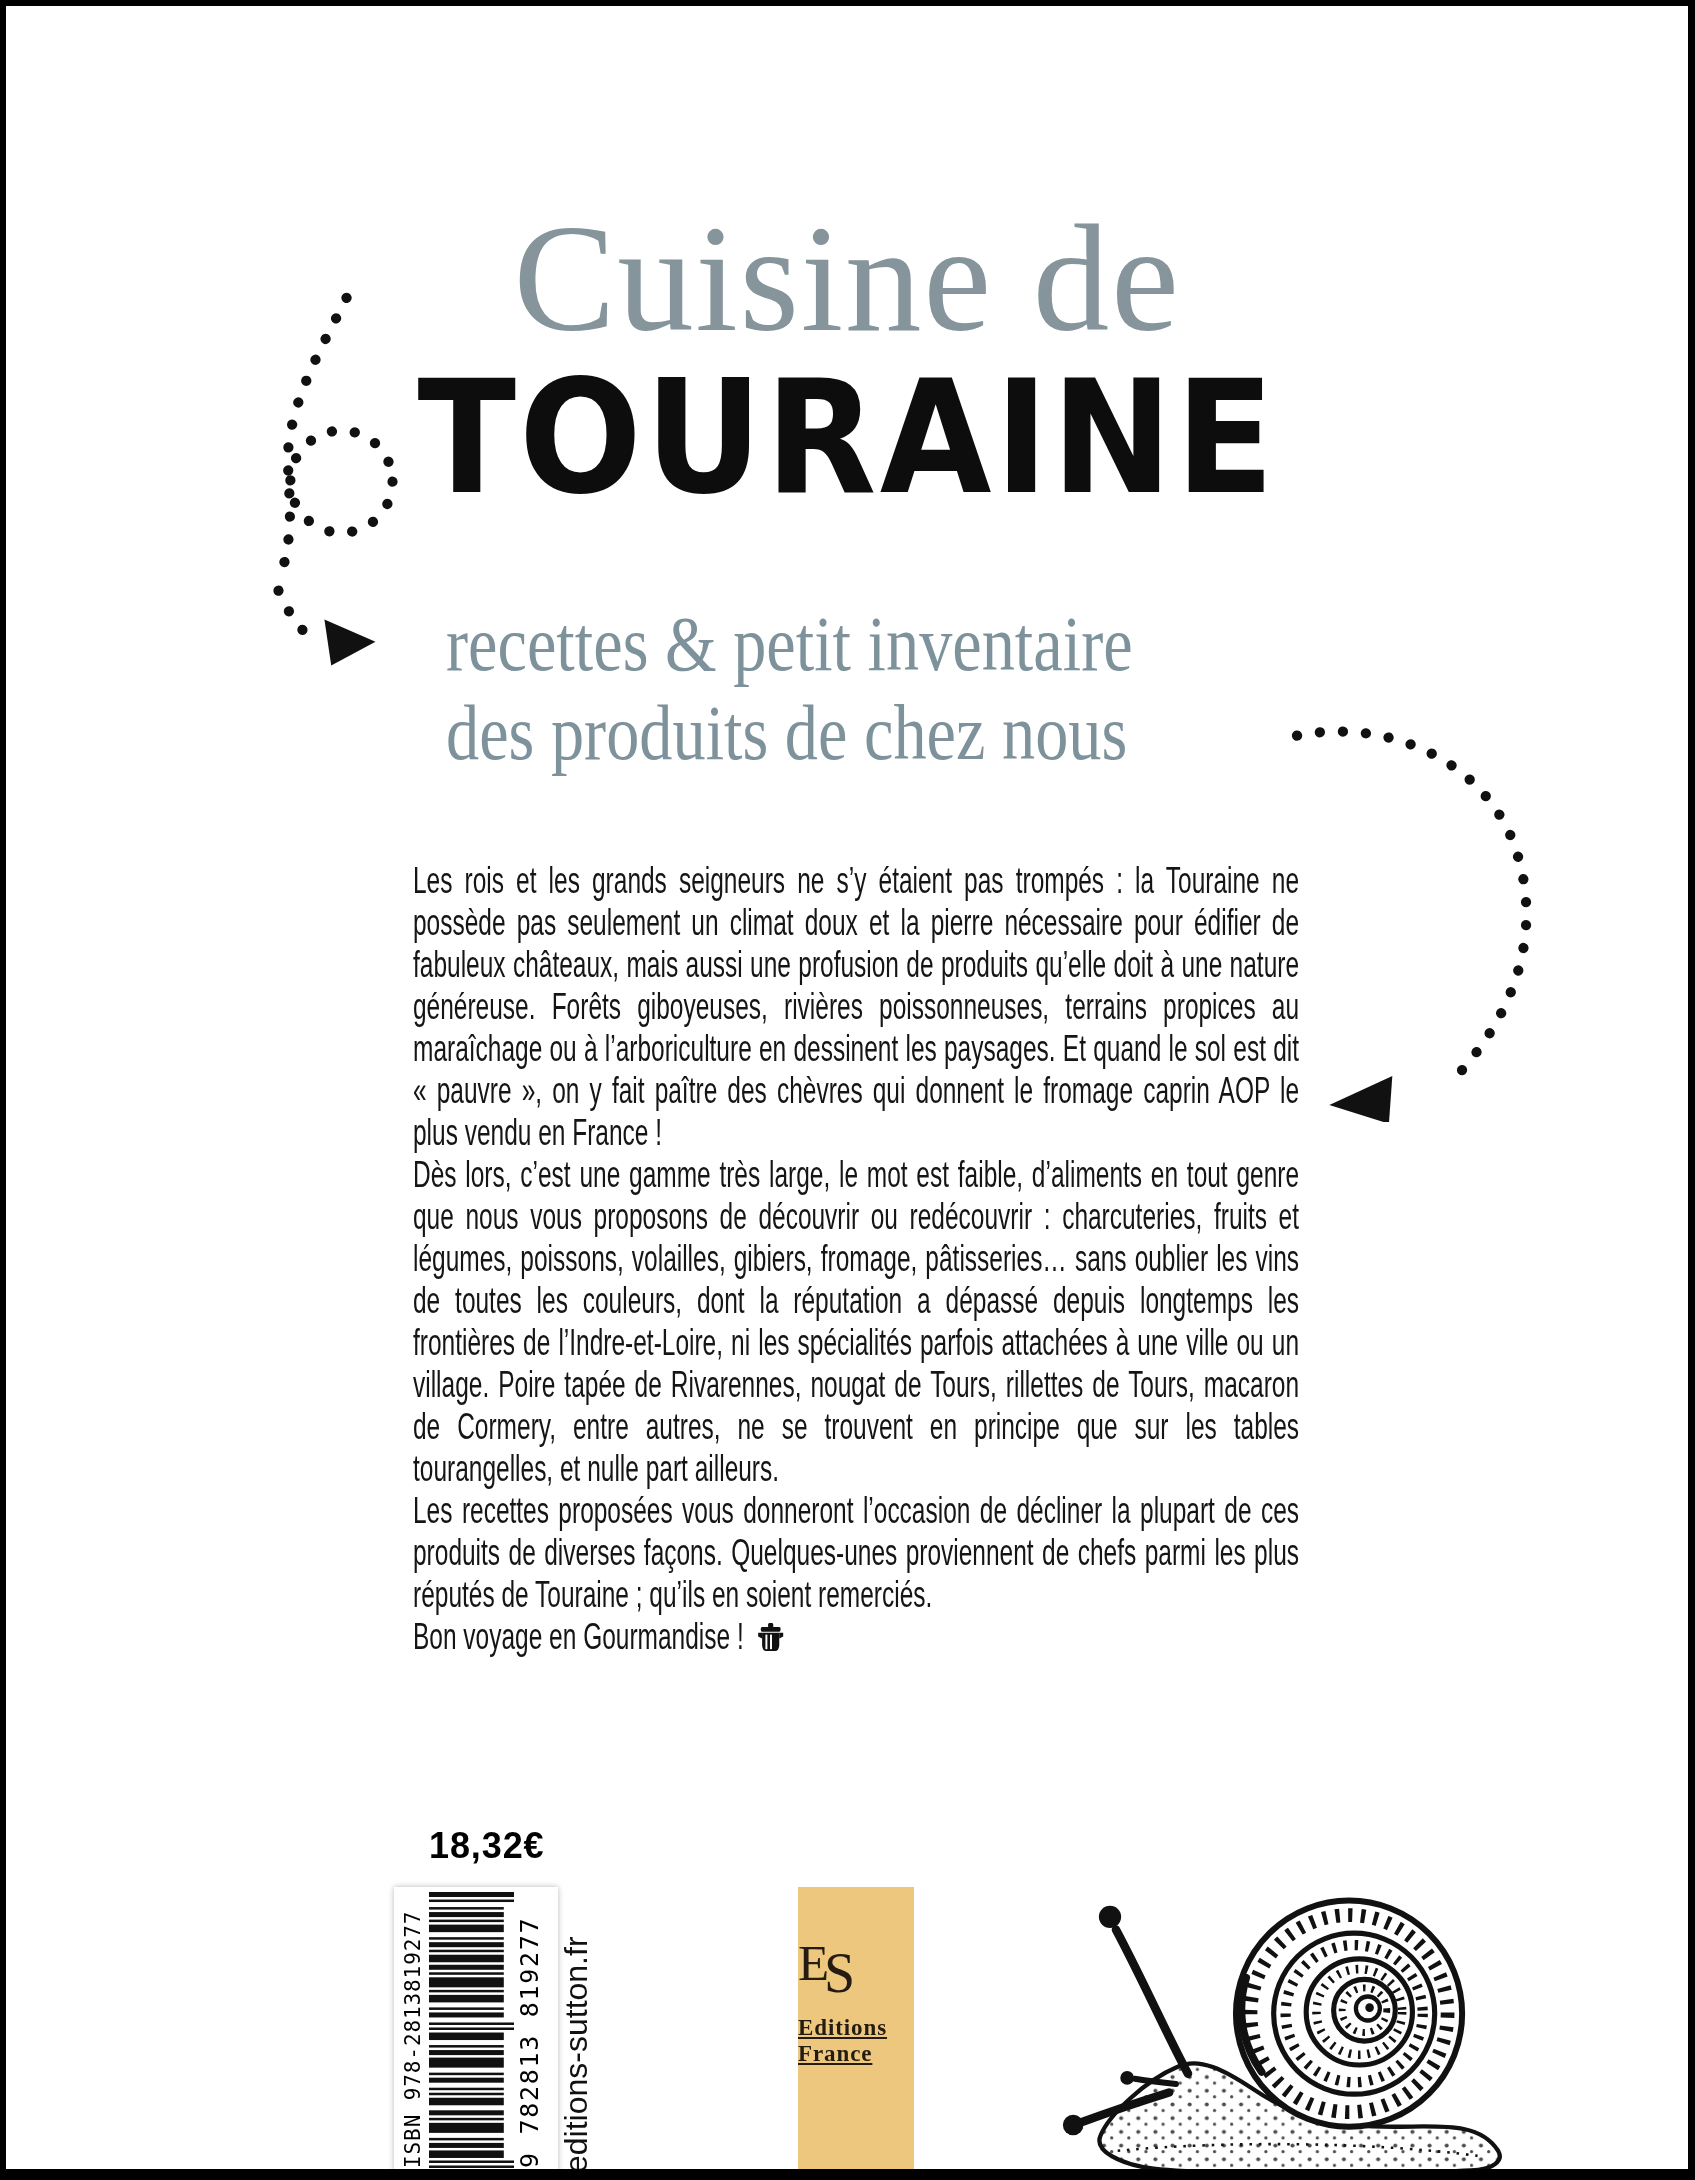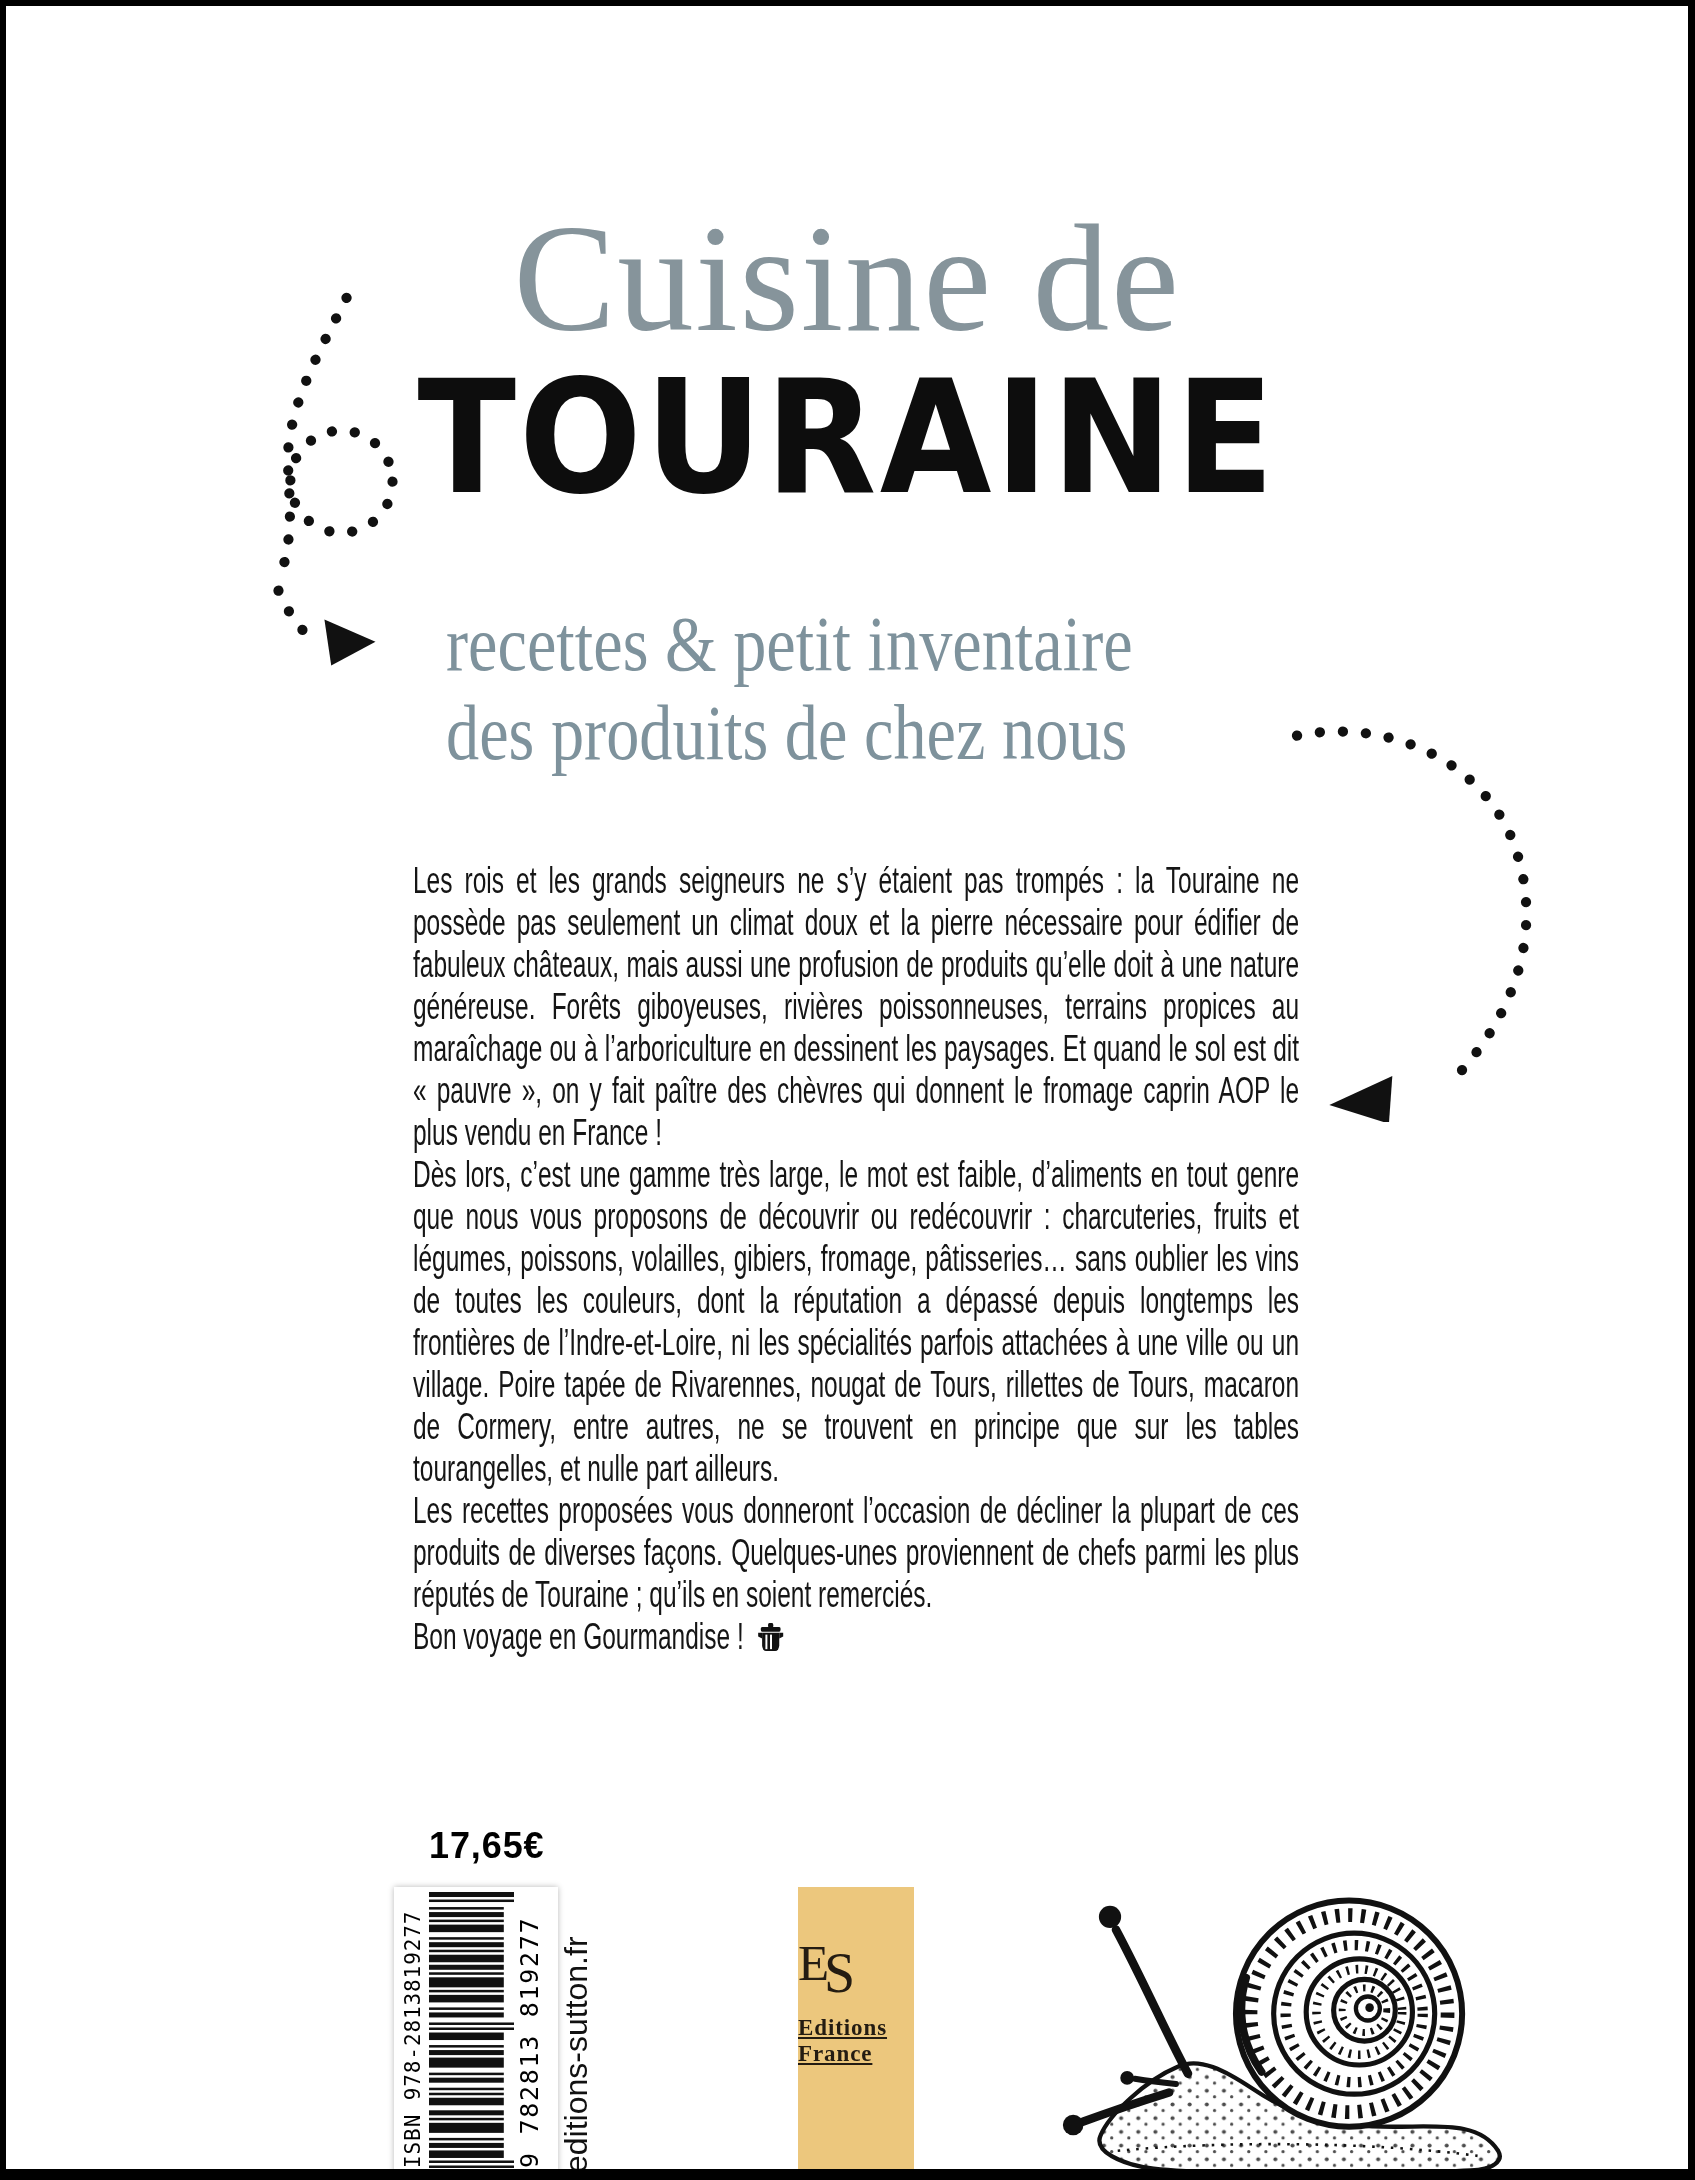--- a/index.html
+++ b/index.html
@@ -100,21 +100,21 @@
           <rect x="15" y="0" width="8" height="5" rx="2" fill="#111"></rect>
           <rect x="4" y="4" width="30" height="5" rx="2" fill="#111"></rect>
           <path d="M0,10 L6,10 L6,16 L0,14 Z" fill="#111"></path>
           <path d="M38,10 L32,10 L32,16 L38,14 Z" fill="#111"></path>
           <path d="M6,10 L32,10 L32,23 A6,6 0 0 1 26,29 L12,29 A6,6 0 0 1 6,23 Z" fill="#111"></path>
           <rect x="11" y="12" width="3" height="15" fill="#fff"></rect>
           <rect x="18" y="12" width="3" height="15" fill="#fff"></rect>
         </svg></p>
   </div>
 
-  <div class="price">17,65€</div>
+  <div class="price">18,32€</div>
 
   <div class="barcode-box">
     <div class="barcode-rot">
       <div class="isbn-label">ISBN 978-2813819277</div>
       <svg class="bars" viewBox="0 0 330 100" preserveAspectRatio="none">
         <g fill="#111">
           <rect x="0" y="0" width="3" height="100"></rect>
             <rect x="6" y="0" width="3" height="100"></rect>
           <rect x="12" y="0" width="9" height="88"></rect>
             <rect x="24" y="0" width="6" height="88"></rect>

